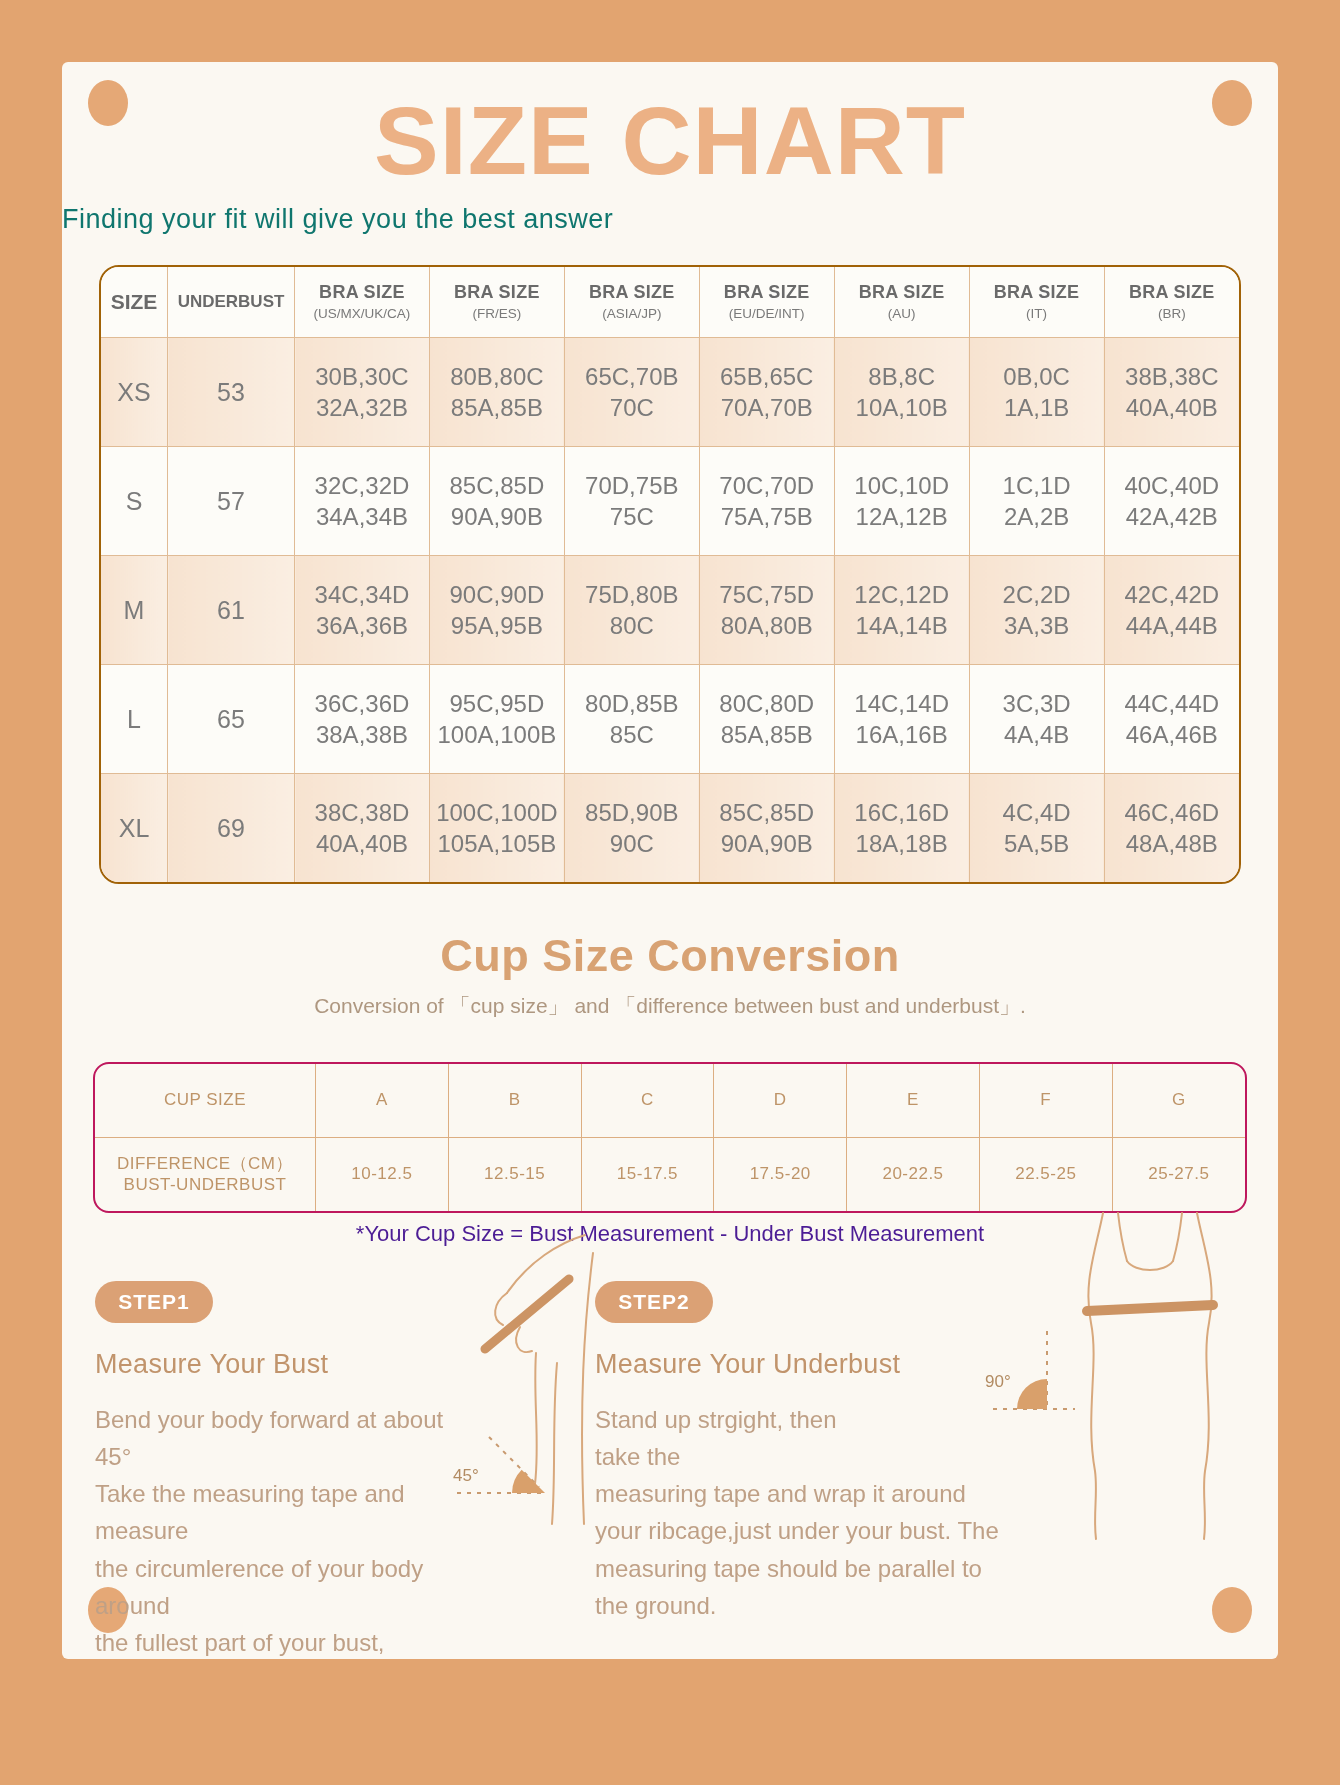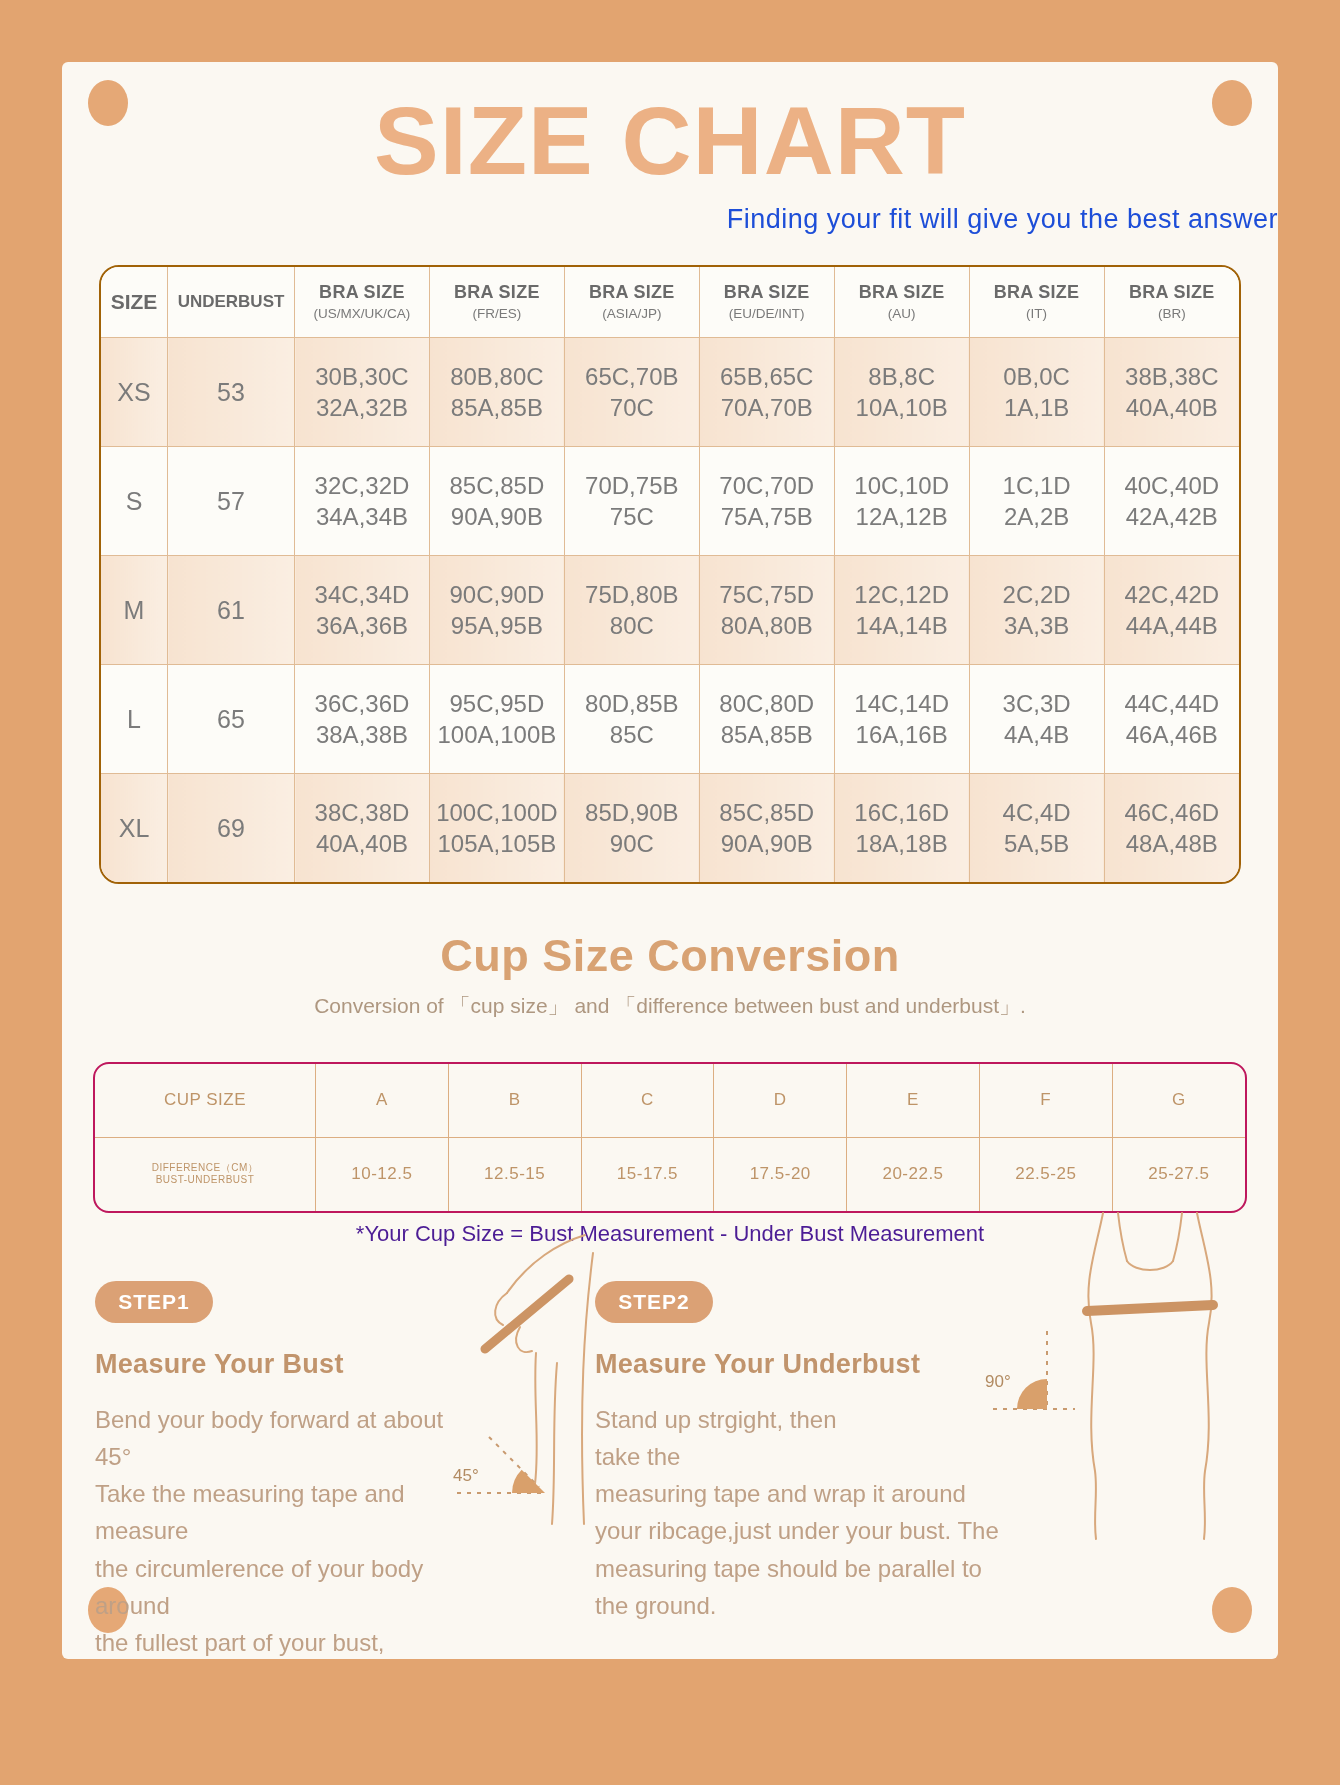--- a/index.html
+++ b/index.html
@@ -21,22 +21,22 @@
   .dot.tr{right:26px;top:18px;}
   .dot.bl{left:26px;bottom:26px;}
   .dot.br{right:26px;bottom:26px;}
 
   h1.page-title{
     margin:28px 0 0;text-align:center;
     font-size:97px;line-height:1.05;font-weight:bold;
     color:#ECB185;letter-spacing:1px;
   }
   p.page-subtitle{
-    margin:12px 0 0;text-align:right;
-    font-size:27px;color:#1d4ed8;letter-spacing:.5px;
+    margin:12px 0 0;text-align:left;
+    font-size:27px;color:#0f766e;letter-spacing:.5px;
   }
 
   
   .size-table-wrap{
     width:1138px;margin:30px auto 0;
     border:2px solid #a16207;border-radius:20px;overflow:hidden;
     background:#FDFCF8;
   }
   table.size-table{width:100%;border-collapse:collapse;table-layout:fixed;}
   table.size-table th, table.size-table td{
@@ -72,21 +72,21 @@
     width:1150px;margin:42px auto 0;
     border:2px solid #be185d;border-radius:16px;overflow:hidden;
     background:#FBF8F2;
   }
   table.cup-table{width:100%;border-collapse:collapse;table-layout:fixed;}
   table.cup-table td{
     border:1px solid #DCAE82;text-align:center;vertical-align:middle;
     height:71px;color:#BE9468;font-size:17px;letter-spacing:.5px;
   }
   table.cup-table td.lbl{width:218px;}
-  table.cup-table td .l{display:block;font-size:10px;line-height:1.25;}
+  table.cup-table td .l{display:block;font-size:17px;line-height:1.25;}
   table.cup-table tr :first-child{border-left:none;}
   table.cup-table tr :last-child{border-right:none;}
   table.cup-table tr:first-child td{border-top:none;}
   table.cup-table tr:last-child td{border-bottom:none;}
 
   
   p.measure-subtitle{
     margin:8px 14px 0;text-align:center;
     font-size:22px;color:#4c1d95;
   }
@@ -95,21 +95,21 @@
   }
   .step-text{position:absolute;top:0;}
   .step-text.s1{left:0;width:352px;}
   .step-text.s2{left:500px;width:410px;}
   .badge{
     display:inline-block;min-width:118px;height:42px;line-height:42px;
     background:#DBA175;color:#FFFFFF;font-weight:bold;font-size:21px;
     text-align:center;border-radius:21px;letter-spacing:1px;padding:0 8px;box-sizing:border-box;
   }
   .step-heading{
-    margin:26px 0 16px;font-size:27px;font-weight:700;color:#C1946C;letter-spacing:.3px;
+    margin:26px 0 16px;font-size:27px;font-weight:400;color:#C1946C;letter-spacing:.3px;
   }
   .step-body{
     margin:21px 0 0;font-size:24px;line-height:1.55;color:#BFA086;
     white-space:pre-line;
   }
   .illus{position:absolute;}
   .illus.i1{left:332px;top:-52px;width:180px;height:310px;}
   .illus.i2{left:880px;top:-70px;width:260px;height:330px;}
   .illus svg{width:100%;height:100%;display:block;}
 </style>

